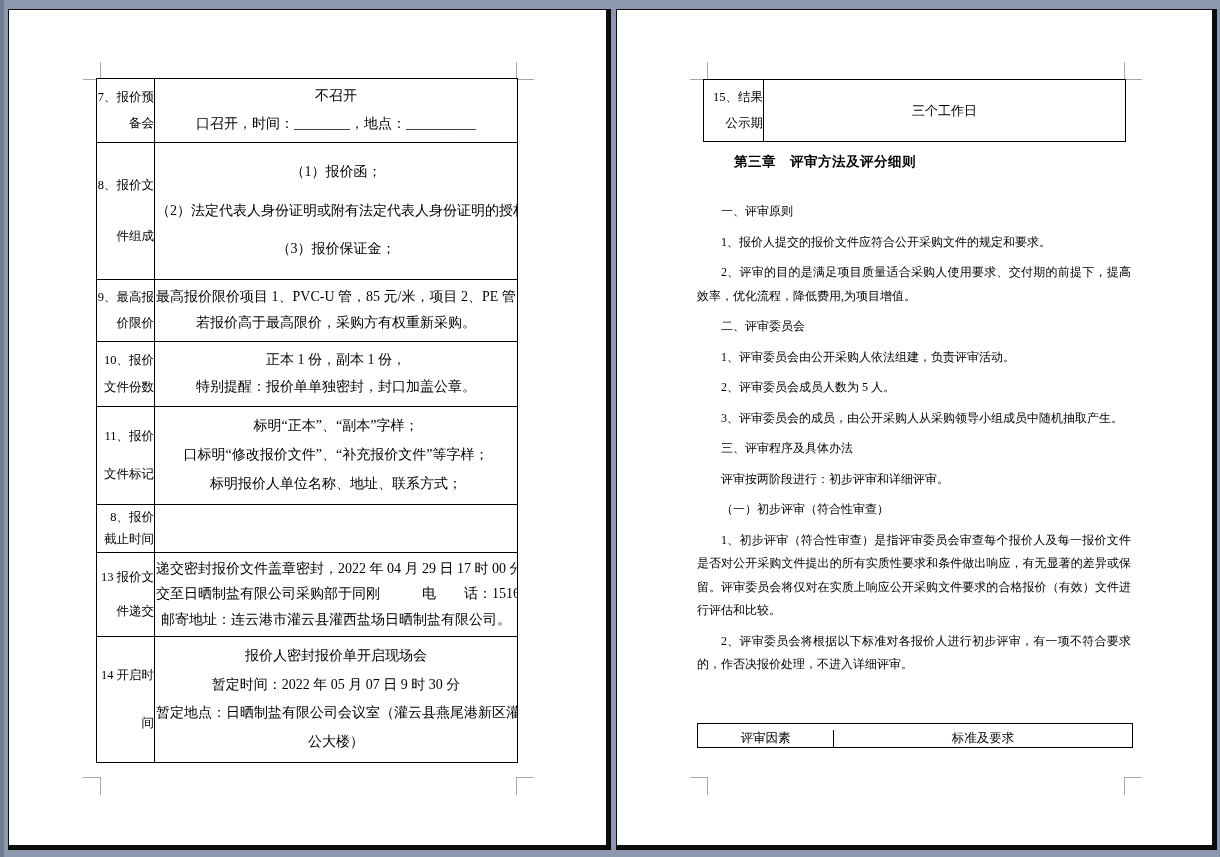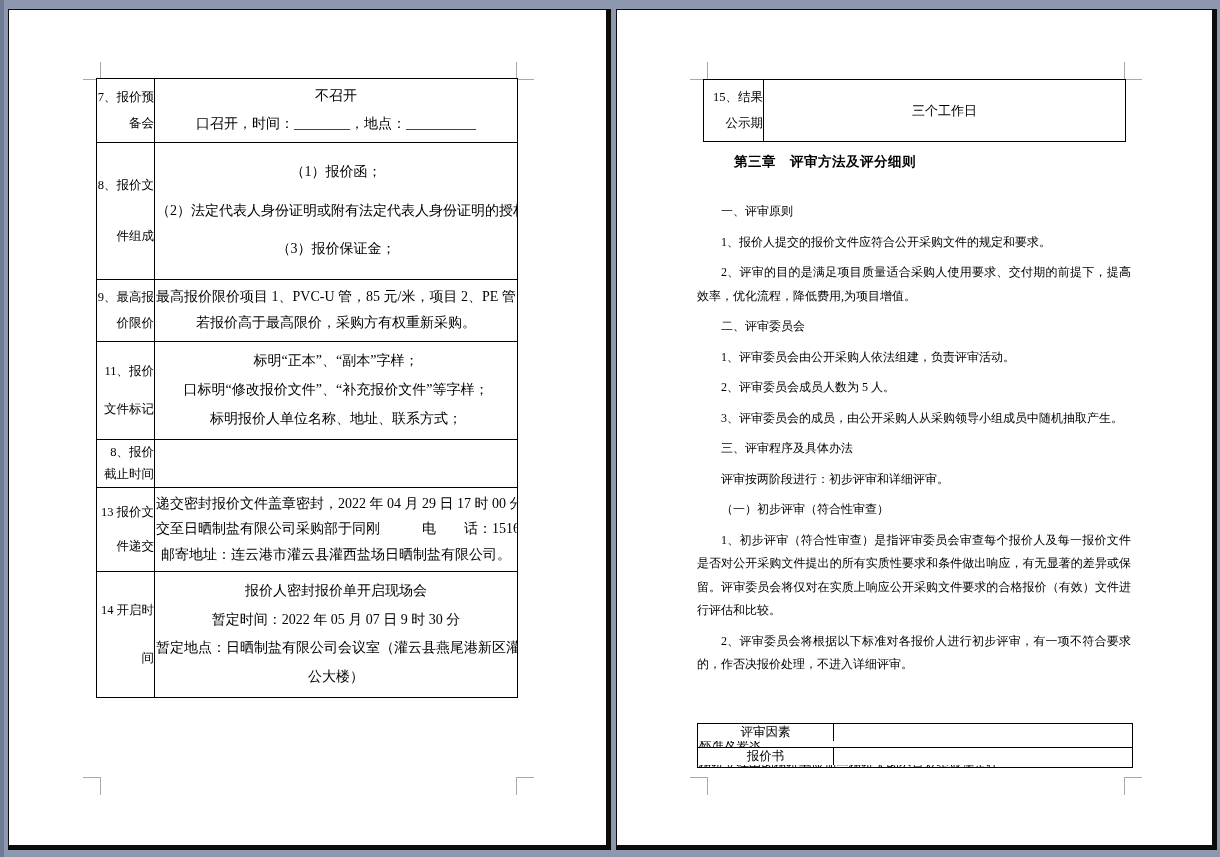--- a/index.html
+++ b/index.html
@@ -59,21 +59,21 @@
     white-space:nowrap;
   }
 
   #paragraphs {
     position:absolute; left:80px; top:190px; width:434px;
     font-size:12px; line-height:23.5px; text-align:justify;
   }
   #paragraphs p { margin:0 0 7px 0; text-indent:2em; }
 
   #criteria-table { left:80px; top:713px; width:434px; font-size:12.5px; }
-  #criteria-table .trow { align-items:flex-start;flex-direction:column; }
+  #criteria-table .trow { align-items:flex-end; }
   #criteria-table .c1 {
     width:136px; flex-shrink:0; border-right:1px solid #000;
     display:flex; align-items:center; justify-content:center; text-align:center;
     box-sizing:border-box; overflow:hidden;
   }
   #criteria-table .c2 {
     flex:1; display:flex; align-items:center; justify-content:center;
     text-align:center; overflow:hidden; white-space:nowrap; padding:0 1px;
   }
   #criteria-table .hrow { height:23px; }
@@ -113,20 +113,30 @@
         </div>
       </div>
       <div class="trow" style="height: 62px;">
         <div class="tlabel">
           <div class="tline">9、最高报</div>
           <div class="tline">价限价</div>
         </div>
         <div class="tcontent">
           <div class="tline">最高报价限价项目 1、PVC-U 管，85 元/米，项目 2、PE 管、75 元/米</div>
           <div class="tline">若报价高于最高限价，采购方有权重新采购。</div>
+        </div>
+      </div>
+      <div class="trow" style="height: 65px;">
+        <div class="tlabel">
+          <div class="tline">10、报价</div>
+          <div class="tline">文件份数</div>
+        </div>
+        <div class="tcontent">
+          <div class="tline">正本 1 份，副本 1 份，</div>
+          <div class="tline">特别提醒：报价单单独密封，封口加盖公章。</div>
         </div>
       </div>
       <div class="trow" style="height: 98px;">
         <div class="tlabel">
           <div class="tline">11、报价</div>
           <div class="tline">文件标记</div>
         </div>
         <div class="tcontent">
           <div class="tline">标明“正本”、“副本”字样；</div>
           <div class="tline">口标明“修改报价文件”、“补充报价文件”等字样；</div>
@@ -198,18 +208,14 @@
       <p>（一）初步评审（符合性审查）</p>
       <p>1、初步评审（符合性审查）是指评审委员会审查每个报价人及每一报价文件是否对公开采购文件提出的所有实质性要求和条件做出响应，有无显著的差异或保留。评审委员会将仅对在实质上响应公开采购文件要求的合格报价（有效）文件进行评估和比较。</p>
       <p>2、评审委员会将根据以下标准对各报价人进行初步评审，有一项不符合要求的，作否决报价处理，不进入详细评审。</p>
     </div>
 
   <div id="criteria-table" class="doc-table">
       <div class="trow hrow">
         <div class="c1">评审因素</div>
         <div class="c2">标准及要求</div>
       </div>
-      <div class="trow drow">
-        <div class="c1">报价书</div>
-        <div class="c2">报价文件中的报价书应加盖报价人的公章及企业法定代</div>
-      </div>
     </div>
 </div>
 
 </body></html>

